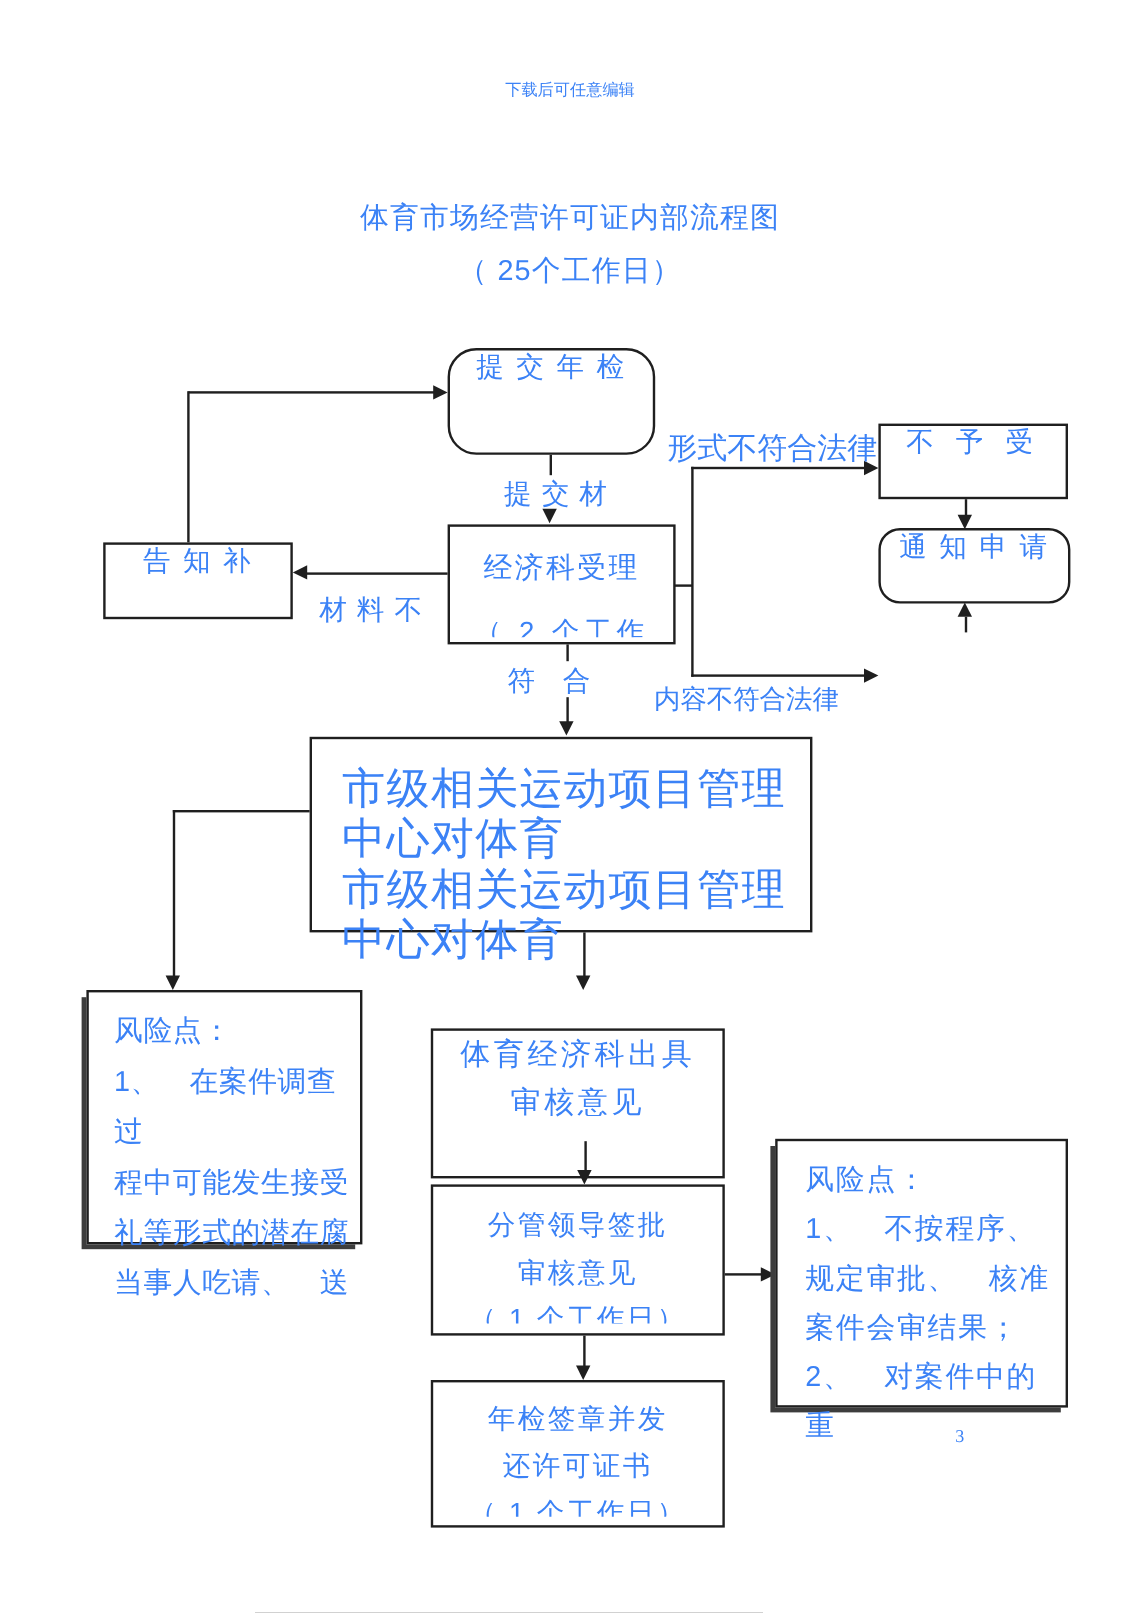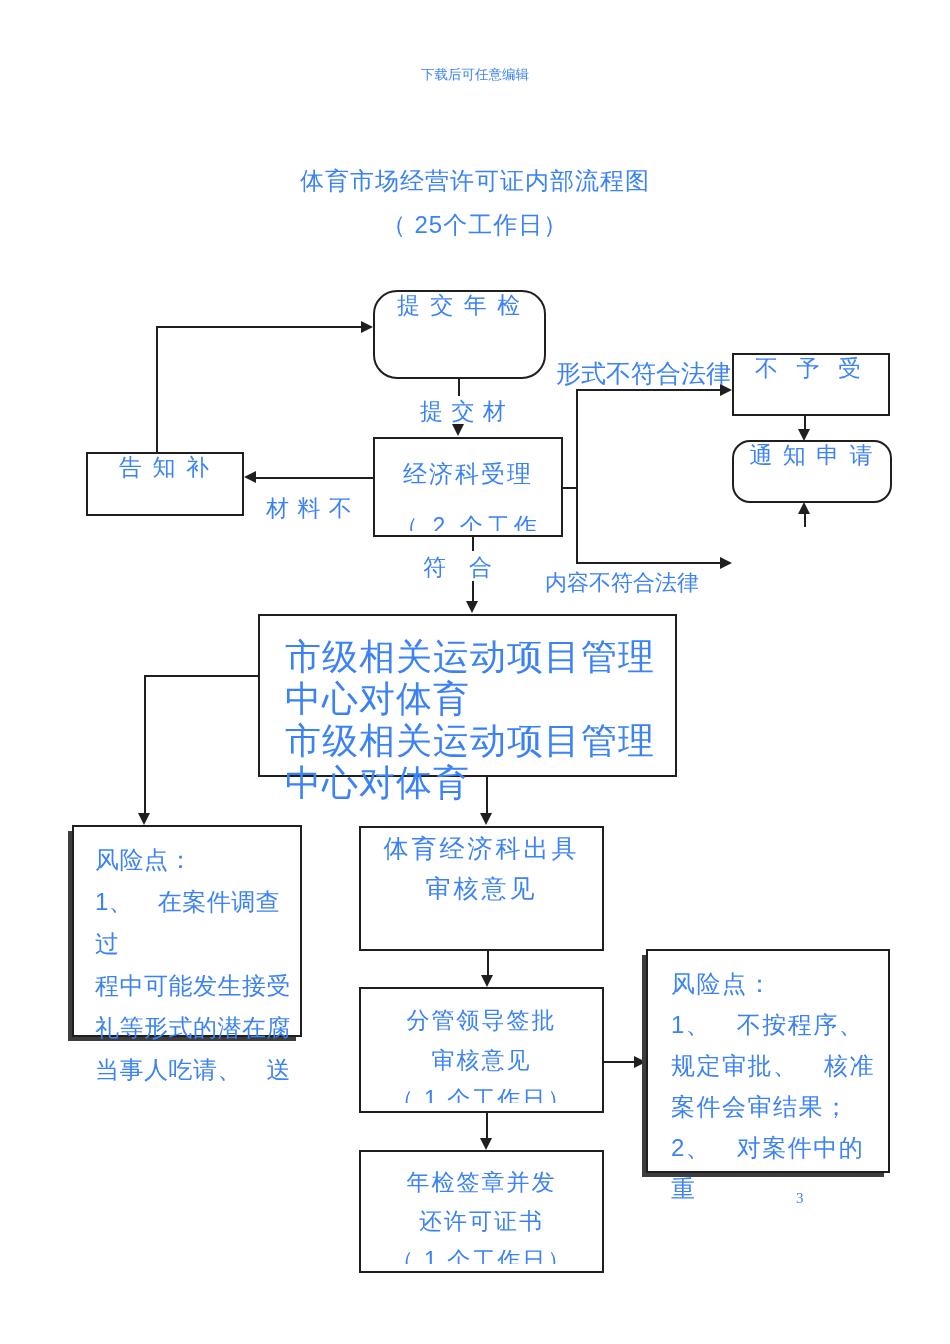--- a/index.html
+++ b/index.html
@@ -104,21 +104,21 @@
     <span>风险点：</span>
     <span>1、　在案件调查过</span>
     <span>程中可能发生接受</span>
     <span>礼等形式的潜在腐</span>
     <span>当事人吃请、　送</span>
   </div>
 
   <div class="ln" style="left:486px;top:777px;width:2px;height:37px;"></div>
   <div class="ah ah-d" style="left:480px;top:813px;"></div>
 
-  <div class="node" style="left:359px;top:826px;width:245px;height:125px;font-size:25px;letter-spacing:3px;line-height:40px;">
+  <div class="node" style="left:359px;top:857px;width:245px;height:125px;font-size:25px;letter-spacing:3px;line-height:40px;">
     <span>体育经济科出具</span>
     <span>审核意见</span>
   </div>
 
   <div class="ln" style="left:487px;top:951px;width:2px;height:25px;"></div>
   <div class="ah ah-d" style="left:481px;top:975px;"></div>
 
   <div class="node clipped" style="left:359px;top:987px;width:245px;height:126px;">
     <div class="clipwrap" style="height:114px;">
       <div class="tline" style="top:18px;font-size:23px;letter-spacing:2px;">分管领导签批</div>

